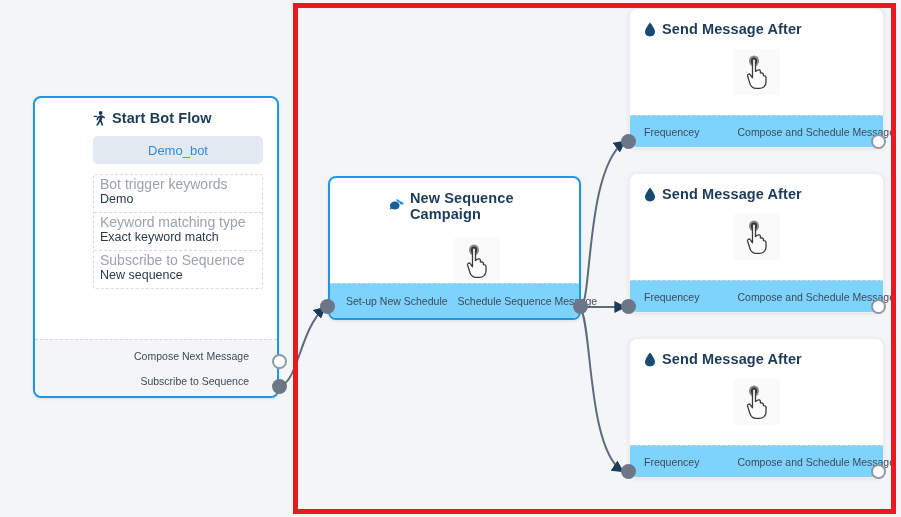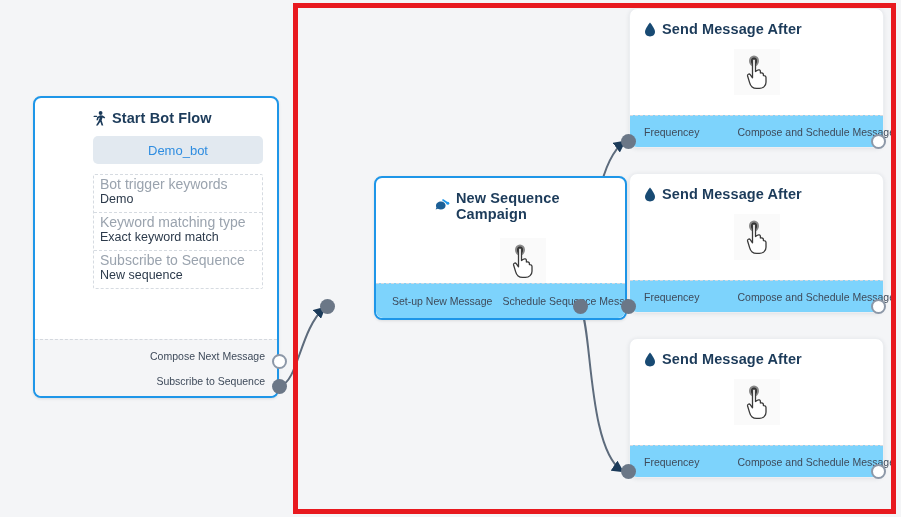--- a/index.html
+++ b/index.html
@@ -121,27 +121,27 @@
     font-size: 12.5px; color: #2c3a4b; line-height: 17px;
   }
   #start-footer {
     position:absolute; left:0; right:0; bottom:0;
     height: 57px;
     border-top: 1px dashed #d4d8de;
     background: #f4f5f7;
     border-bottom-left-radius: 7px; border-bottom-right-radius: 7px;
   }
   .start-port-row {
-    position:absolute; right: 12px;
+    position:absolute; right: 28px;
     font-size: 10.5px; color: #3e4a5a; white-space: nowrap;
   }
 
   
   #node-seq {
-    left: 328px; top: 176px; width: 253px; height: 144px; margin-left: 46px;
+    left: 328px; top: 176px; width: 253px; height: 144px;
   }
   #seq-footer {
     position:absolute; left:0; right:0; bottom:0; height:35px;
   }
   #seq-footer .footer-labels { padding-left: 16px; gap: 10px; }
 
   
   .card-msg { left: 629px; width: 255px; height: 140px; }
   #node-msg-1 { top: 8px; }
   #node-msg-2 { top: 173px; }
@@ -240,21 +240,21 @@
                      C21.0 18.5 22.4 19.3 22.4 20.6 L22.4 21.6 C23.9 21.4 25.0 22.2 25.0 23.5 L25.0 28.2
                      C25.0 31.8 22.2 34.4 18.4 34.4 L15.6 34.4 C12.1 34.4 9.4 31.7 8.6 28.6 L6.6 22.0
                      C6.2 20.4 8.2 19.3 9.2 20.7 L11.5 23.8 Z" fill="#ffffff" stroke="#3a3a3a" stroke-width="1.3" stroke-linejoin="round"></path>
           </svg>
         </div>
       </div>
     </div>
 
     <div class="node-footer" id="seq-footer">
       <div class="footer-labels">
-        <span>Set-up New Message</span>
+        <span>Set-up New Schedule</span>
         <span>Schedule Sequence Message</span>
       </div>
     </div>
   </div>
   <div class="port filled" style="left:320px; top:299px;"></div>
   <div class="port filled" style="left:573px; top:299px;"></div>
 
   <div class="node plain card-msg" id="node-msg-1">
     <div class="node-header">
       <span class="hdr-icon">

